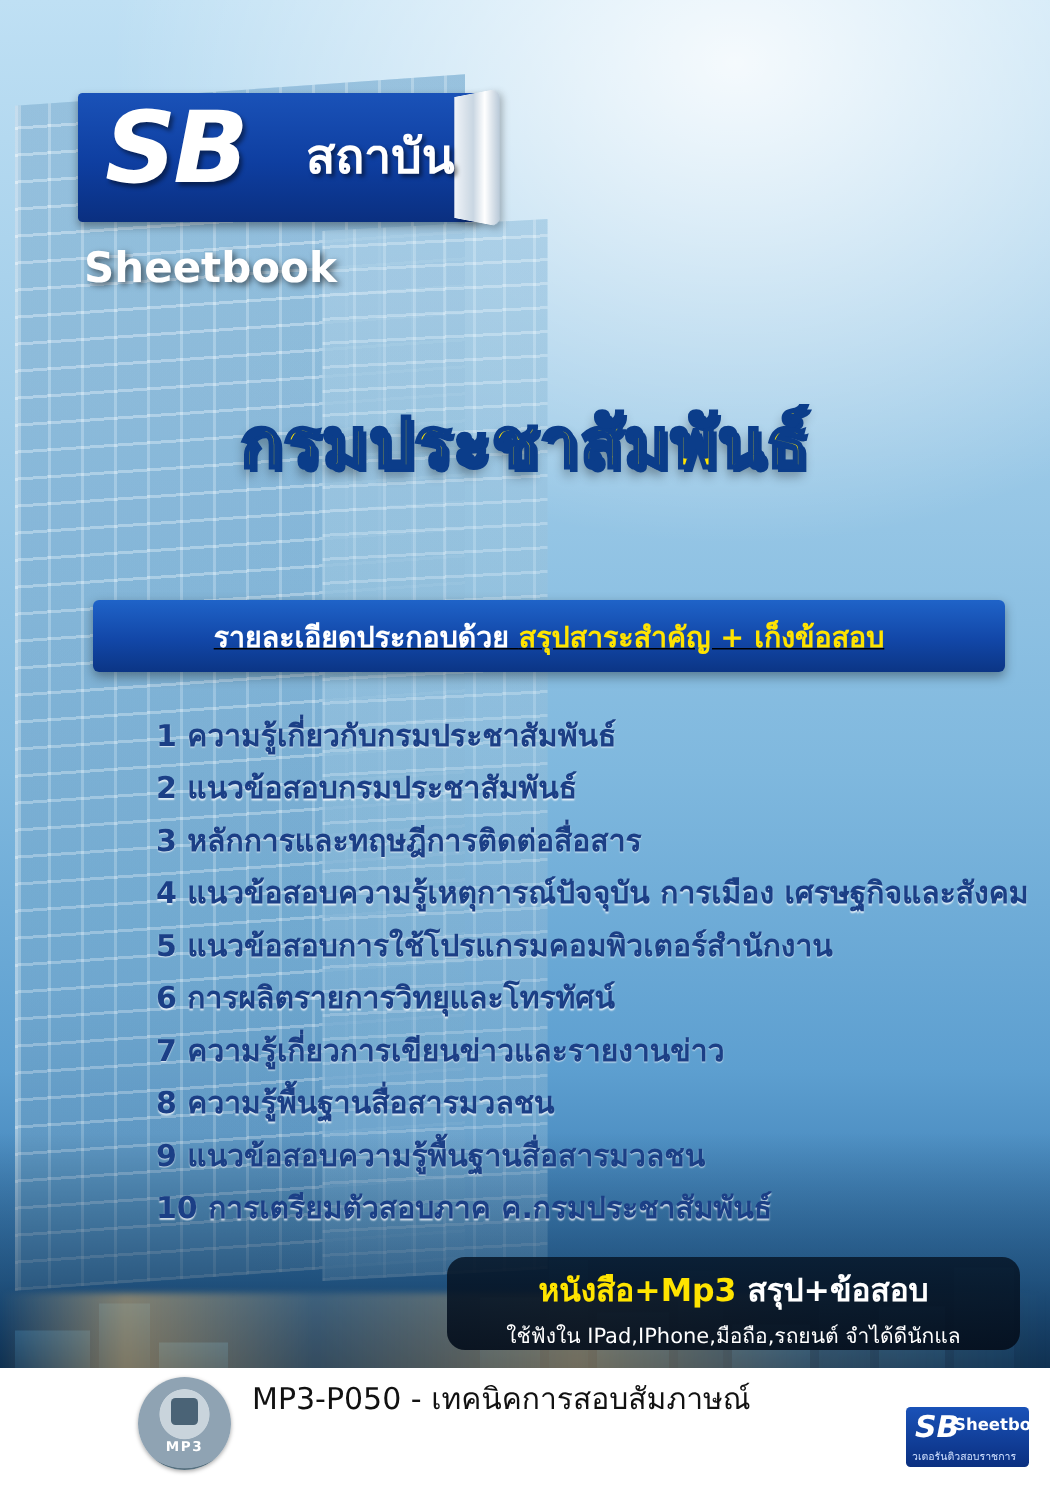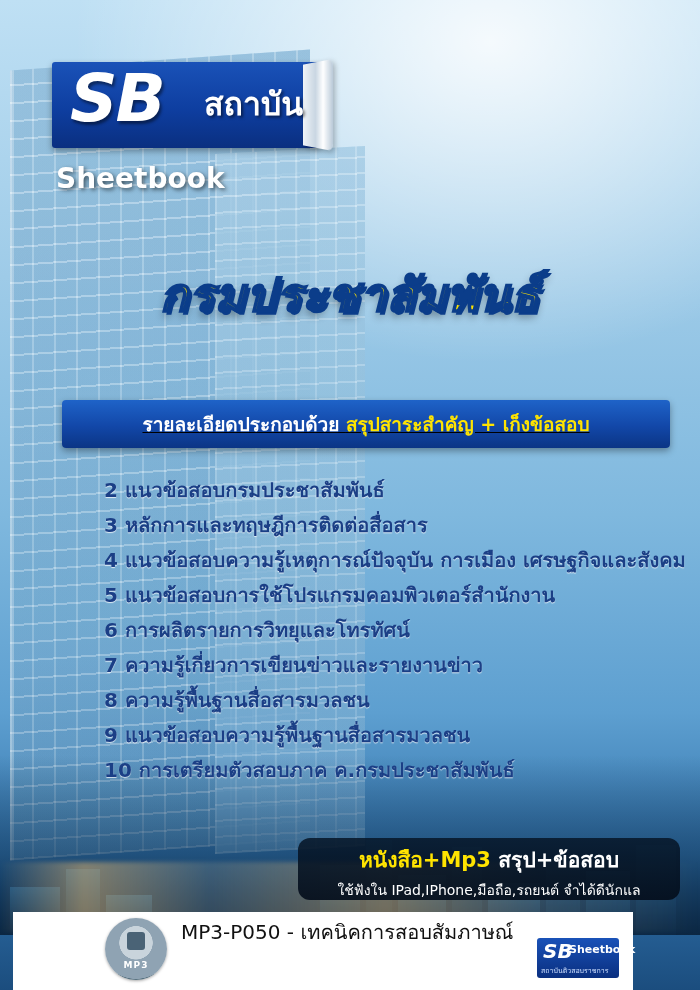--- a/index.html
+++ b/index.html
@@ -89,21 +89,21 @@
   }
   .logo-sheetbook{
     position:absolute;left:4px;top:106px;
     font-size:28px;font-weight:bold;color:#ffffff;
     text-shadow:2px 2px 4px rgba(0,0,0,.55);
   }
 
   
   .main-title{
     position:absolute;left:0;top:258px;width:700px;text-align:center;
-    font-size:46px;font-weight:bold;font-style:italic;
+    font-size:46px;font-weight:bold;
     color:#ffe400;
     letter-spacing:1px;
     -webkit-text-stroke:2px #0b3d8a;
     text-shadow:
        3px 3px 0 #0b3d8a,
        0 5px 8px rgba(0,0,0,.45);
   }
 
   
   .ribbon{
@@ -133,21 +133,21 @@
     background:linear-gradient(180deg, rgba(6,22,40,.86), rgba(4,14,28,.92));
     border-radius:12px;
     text-align:center;
   }
   .promo .l1{font-size:21px;font-weight:bold;color:#ffe400;padding-top:5px;}
   .promo .l1 em{font-style:normal;color:#ffffff;}
   .promo .l2{font-size:14px;color:#ffffff;margin-top:3px;}
 
   
   .bottombar{
-    position:absolute;left:13px;bottom:0;width:620px;height:78px;
+    position:absolute;left:0;bottom:0;width:700px;height:78px;
     background:#ffffff;
   }
   .mp3-badge{
     position:absolute;left:92px;bottom:10px;width:62px;height:62px;border-radius:50%;
     background:radial-gradient(circle at 50% 40%, #ffffff 0 14%, #c9d4dc 15% 34%, #8fa3b3 35% 74%, #56707f 75% 100%);
     box-shadow:0 1px 3px rgba(0,0,0,.35);
   }
   .mp3-badge:after{
     content:"MP3";position:absolute;left:0;right:0;bottom:10px;text-align:center;
     font-size:9px;color:#ffffff;font-weight:bold;letter-spacing:1px;
@@ -212,20 +212,21 @@
 
   <div class="main-title">กรมประชาสัมพันธ์</div>
 
   <div class="ribbon">
     <div class="txt">
       <span>รายละเอียดประกอบด้วย </span><span class="hl">สรุปสาระสำคัญ + เก็งข้อสอบ</span>
     </div>
   </div>
 
   <div class="toc">
+    <div>1 ความรู้เกี่ยวกับกรมประชาสัมพันธ์</div>
     <div>2 แนวข้อสอบกรมประชาสัมพันธ์</div>
     <div>3 หลักการและทฤษฎีการติดต่อสื่อสาร</div>
     <div>4 แนวข้อสอบความรู้เหตุการณ์ปัจจุบัน การเมือง เศรษฐกิจและสังคม</div>
     <div>5 แนวข้อสอบการใช้โปรแกรมคอมพิวเตอร์สำนักงาน</div>
     <div>6 การผลิตรายการวิทยุและโทรทัศน์</div>
     <div>7 ความรู้เกี่ยวการเขียนข่าวและรายงานข่าว</div>
     <div>8 ความรู้พื้นฐานสื่อสารมวลชน</div>
     <div>9 แนวข้อสอบความรู้พื้นฐานสื่อสารมวลชน</div>
     <div>10 การเตรียมตัวสอบภาค ค.กรมประชาสัมพันธ์</div>
   </div>
@@ -236,17 +237,17 @@
     </div>
     <div class="l2">ใช้ฟังใน IPad,IPhone,มือถือ,รถยนต์ จำได้ดีนักแล</div>
   </div>
 
   <div class="bottombar">
     <div class="mp3-badge"></div>
     <div class="code-line">MP3-P050 - เทคนิคการสอบสัมภาษณ์</div>
     <div class="sb-small">
       <div class="s1">SB</div>
       <div class="s2">Sheetbook</div>
-      <div class="s3">สถาบันติวสอบราชการ</div>
+      <div class="s3">วเตอรันติวสอบราชการ</div>
     </div>
   </div>
 
 </div>
 
 </body></html>

